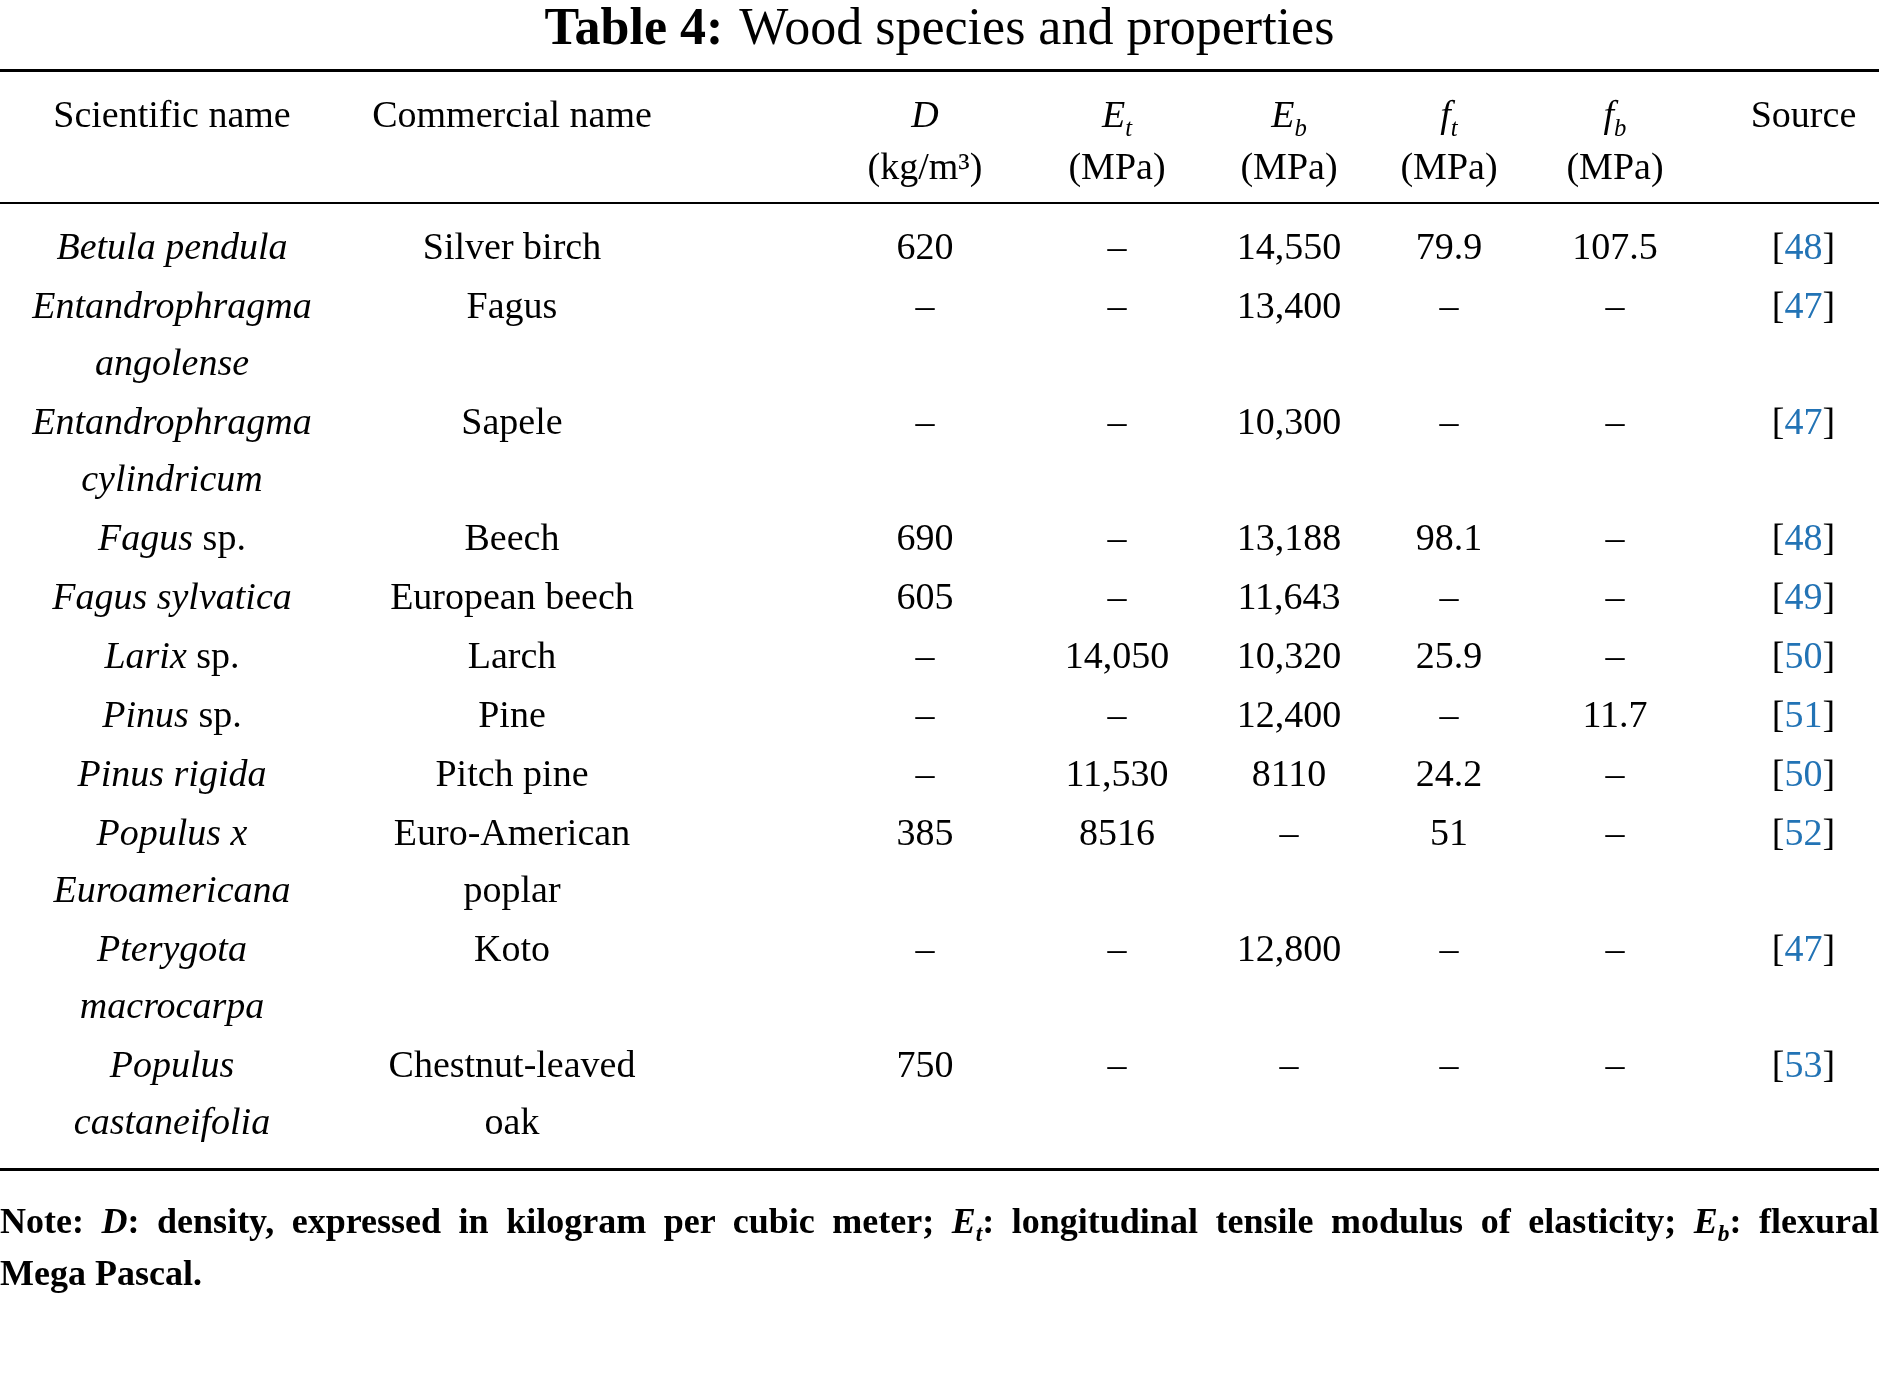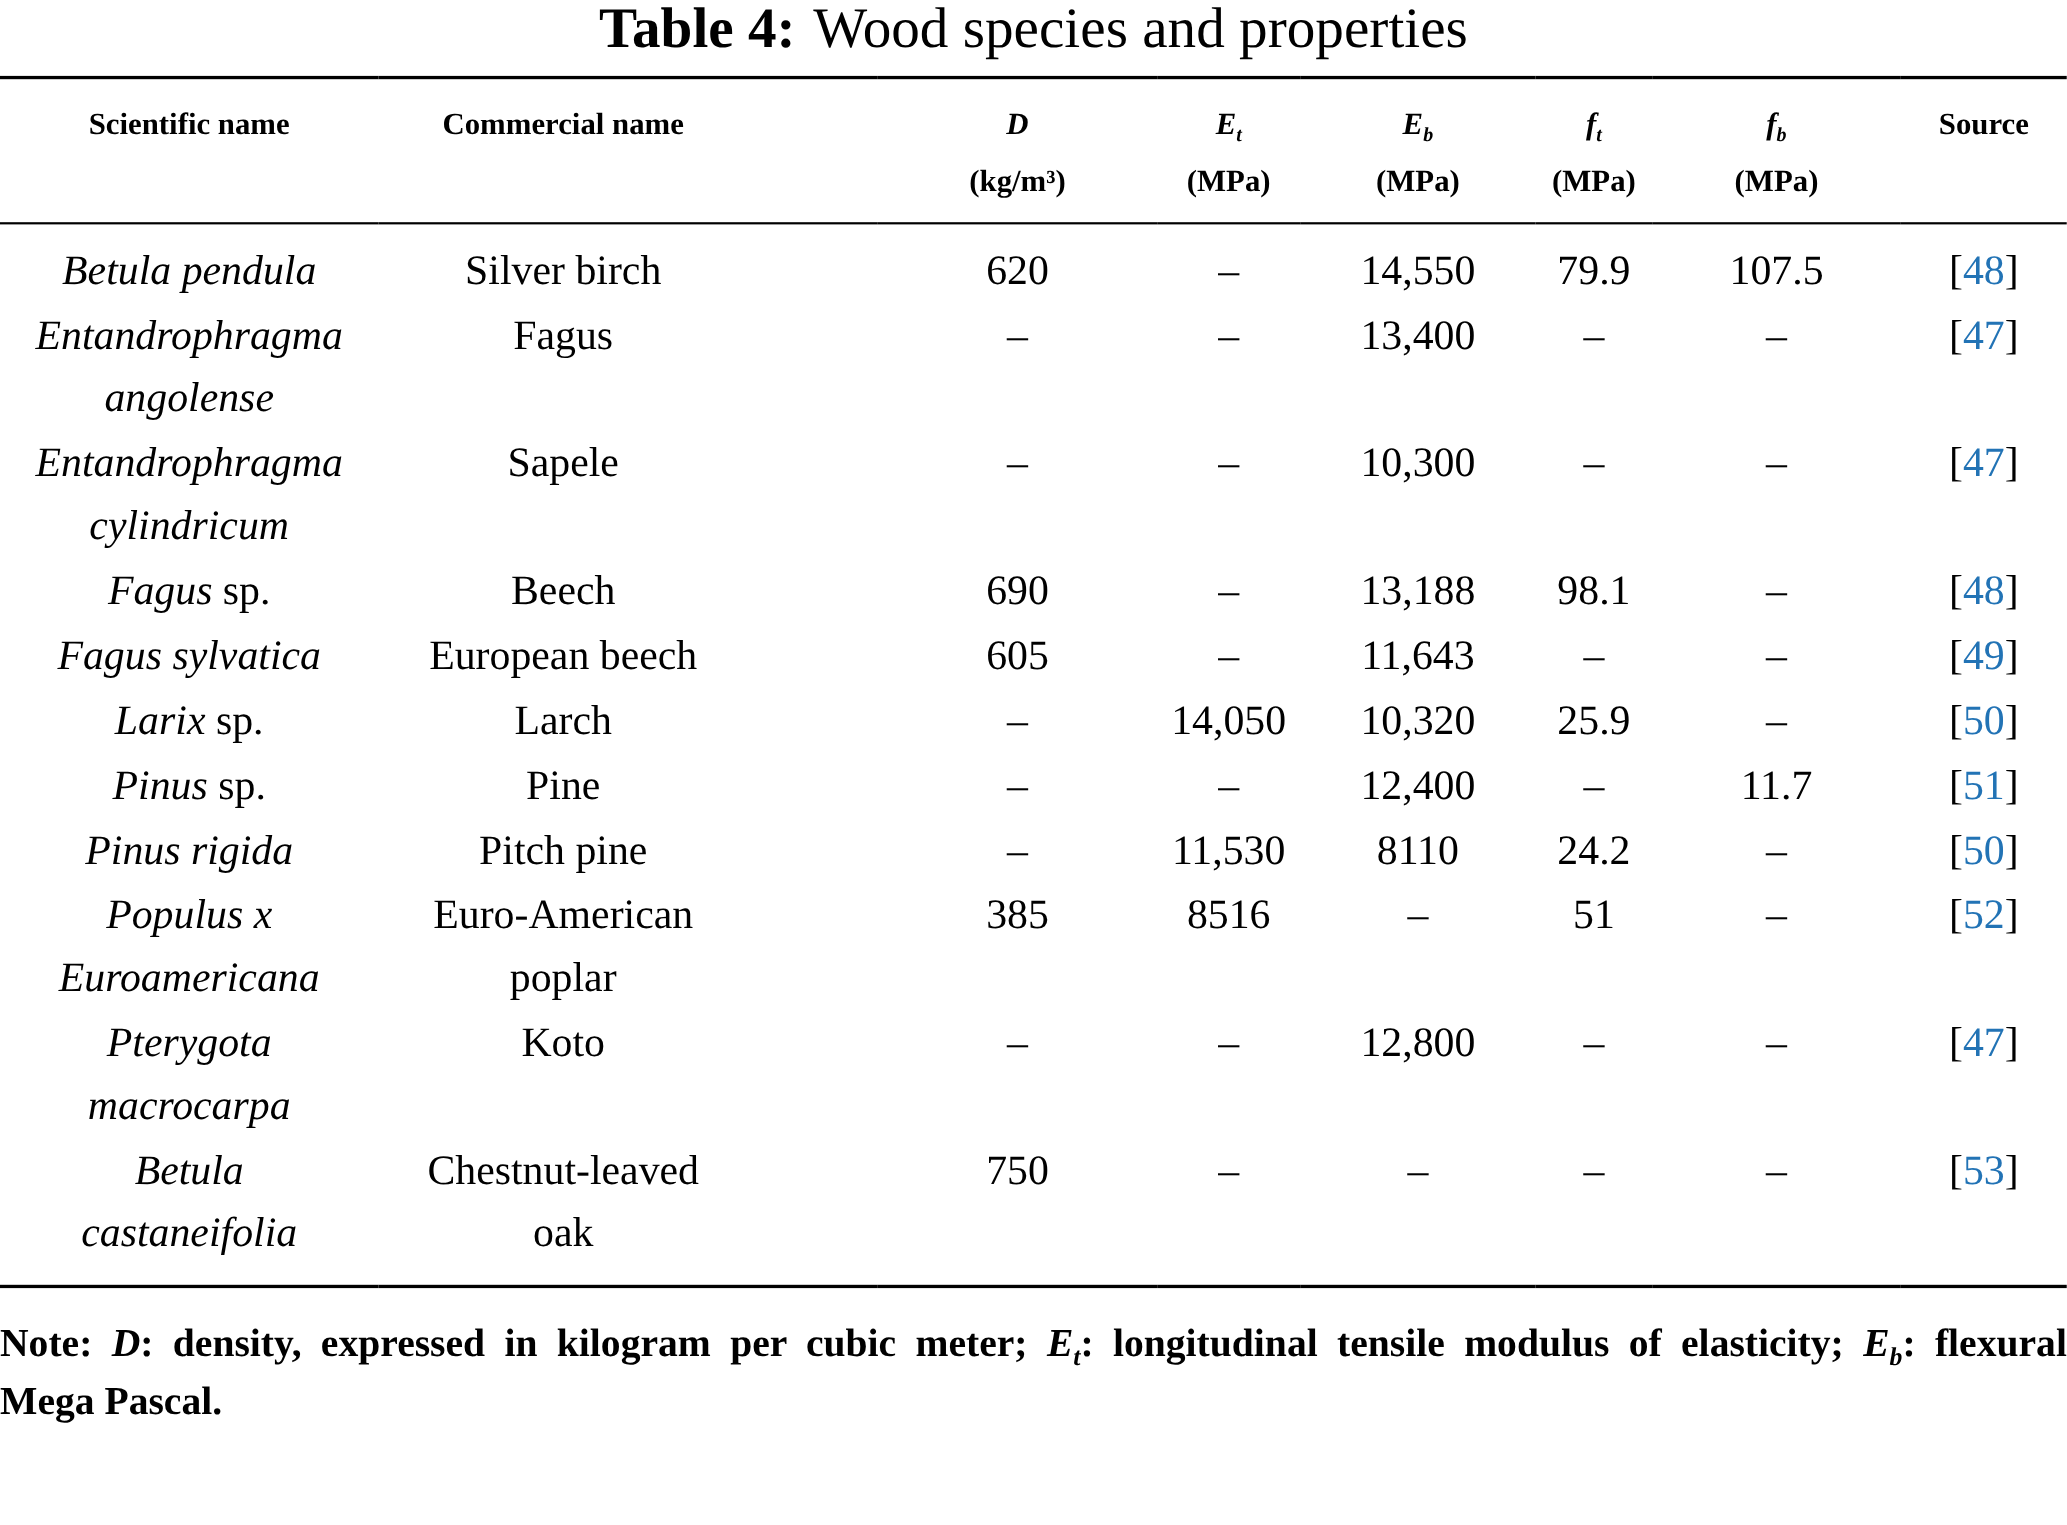--- a/index.html
+++ b/index.html
@@ -12,21 +12,21 @@
   .caption .prefix { font-weight:bold; margin-right:16px; }
 
   table.wood {
     width:1879px; border-collapse:collapse; table-layout:fixed;
     margin-top:21px;
     border-top:3px solid #000;
     border-bottom:3px solid #000;
   }
   thead th {
     border-bottom:2px solid #000;
-    font-weight:bold; font-size:28px; line-height:52px;
+    font-weight:normal; font-size:38px; line-height:52px;
     vertical-align:top; text-align:center;
     padding:16px 0 10px 0;
     white-space:nowrap;
   }
   .mv { font-style:italic; }
   sub { font-size:65%; line-height:0; }
   tbody td {
     vertical-align:top; text-align:center;
     font-size:38px; line-height:57px;
     white-space:nowrap;
@@ -245,21 +245,21 @@
           <td></td>
           <td>–</td>
           <td>–</td>
           <td>12,800</td>
           <td>–</td>
           <td>–</td>
           <td><span class="bk">[</span><span class="cite-num">47</span><span class="bk">]</span></td>
         </tr>
         <tr>
           <td>
-            <div><span class="i">Betula</span></div>
+            <div><span class="i">Populus</span></div>
             <div><span class="i">castaneifolia</span></div>
           </td>
           <td>
             <div>Chestnut-leaved</div>
             <div>oak</div>
           </td>
           <td></td>
           <td>750</td>
           <td>–</td>
           <td>–</td>

